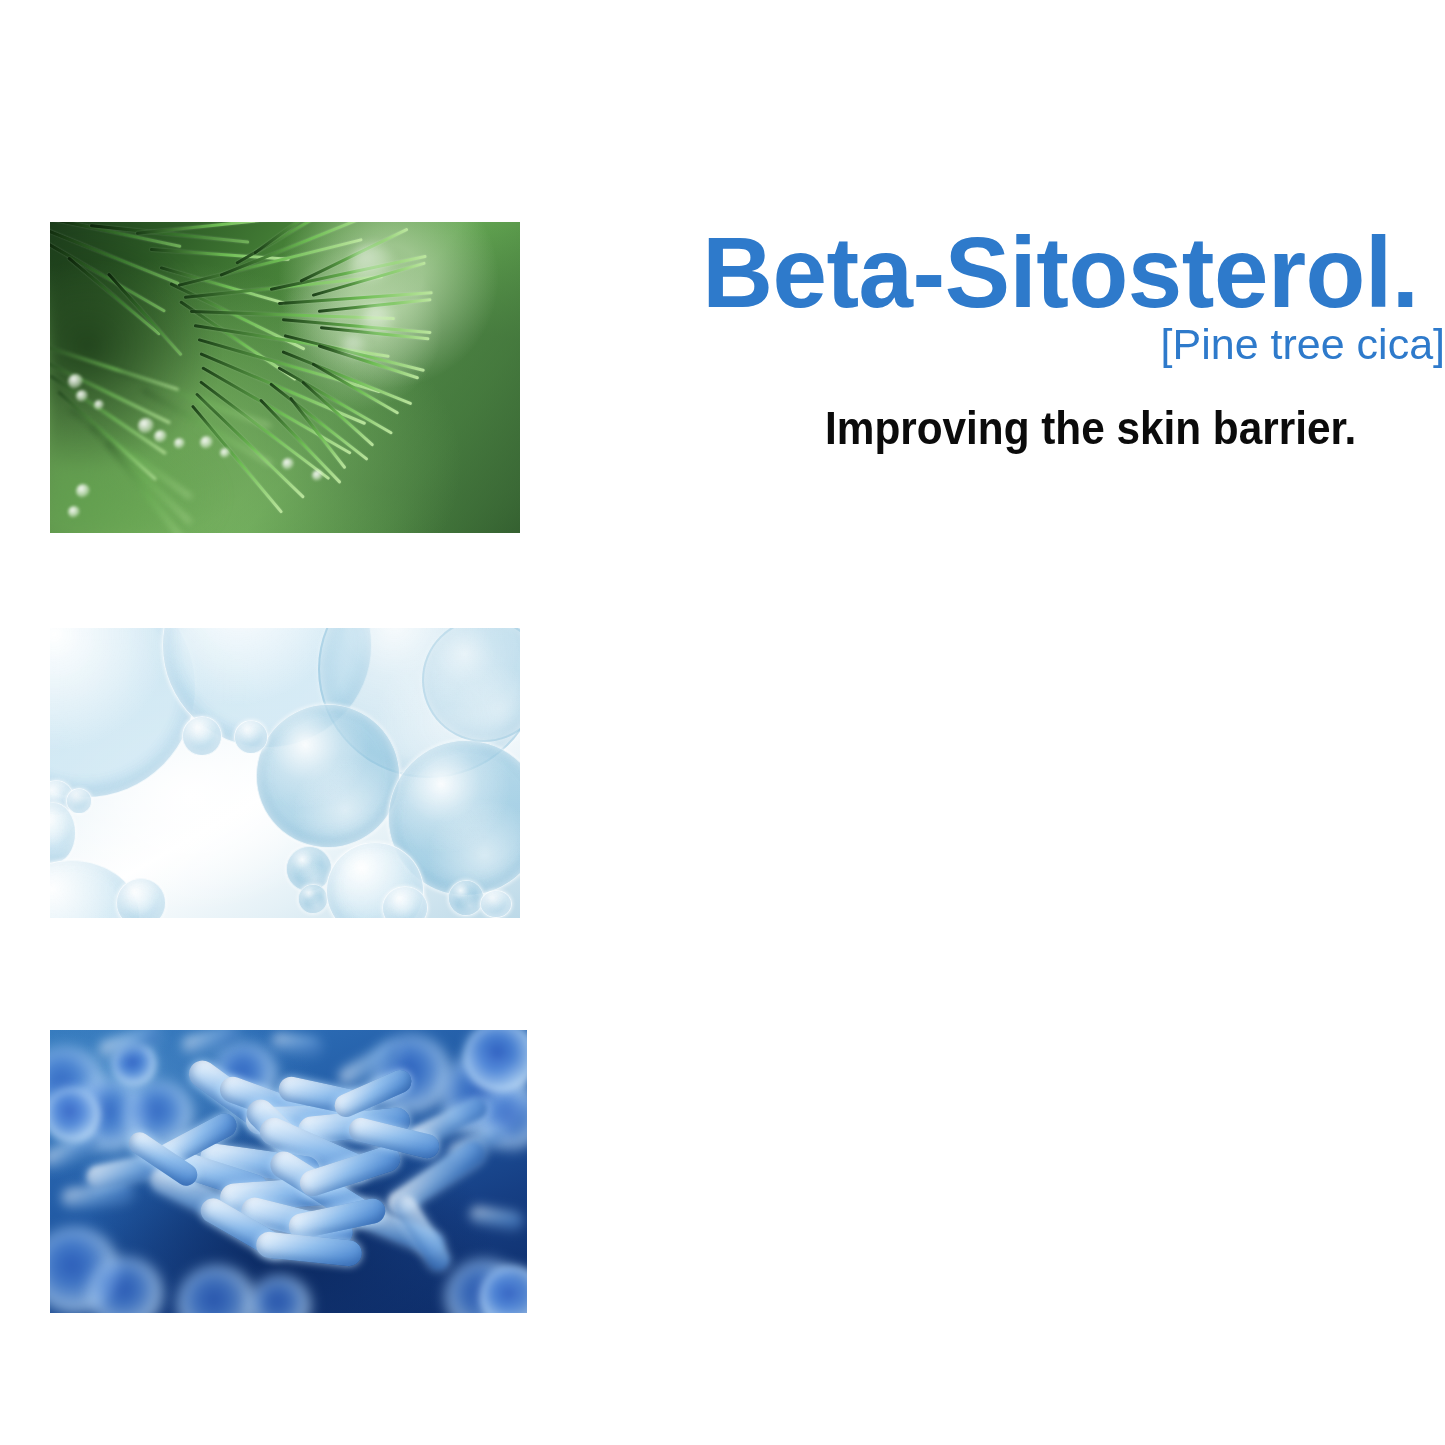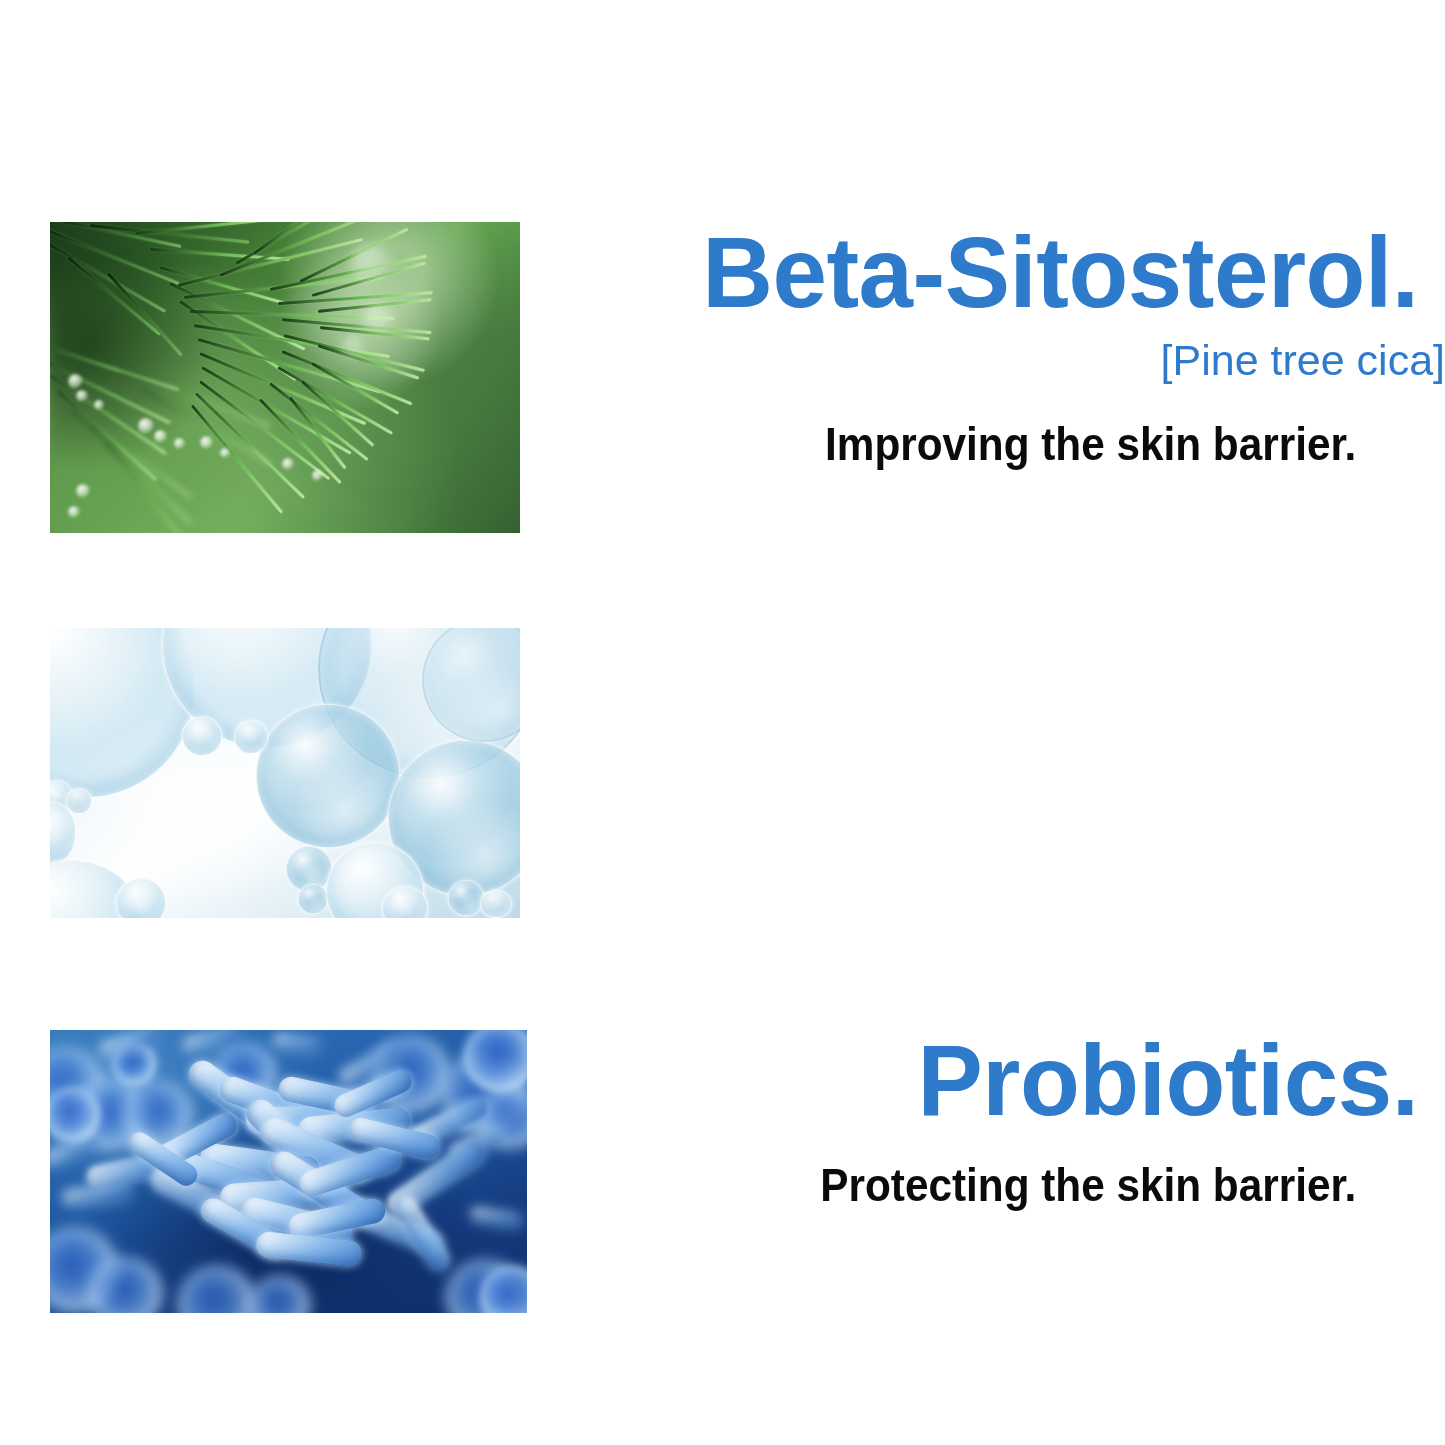--- a/index.html
+++ b/index.html
@@ -64,21 +64,21 @@
     font-family: "Liberation Sans Narrow", "Liberation Sans", "DejaVu Sans Condensed", sans-serif;
     transform: scaleX(0.90);
     transform-origin: left center;
   }
 
   
   #row1 { top: 0; height: 600px; }
   #row1 .photo { top: 222px; height: 311px; }
   #row1 .textcol { top: 222px; }
   #row1 .heading { font-size: 101px; transform: scaleX(0.97); transform-origin: left top; }
-  #row1 .subtitle { font-size: 43px; margin-top: 16px; }
+  #row1 .subtitle { font-size: 43px; margin-top: 0; }
   #row1 .body { font-size: 47px; margin-top: 34px; }
 
   
   #row2 { top: 600px; height: 410px; }
   #row2 .photo { top: 28px; height: 290px; }
   #row2 .textcol { top: 26px; }
   #row2 .heading { font-size: 101px; transform: scaleX(0.985); transform-origin: left top; }
   #row2 .body { font-size: 47px; margin-top: 32px; }
 
   
@@ -353,19 +353,15 @@
       <span class="rod" style="left:104px; top:98px;  width:86px;  height:24px; transform:rotate(-28deg);"></span>
       <span class="rod" style="left:74px;  top:118px; width:78px;  height:22px; transform:rotate(34deg);"></span>
       <span class="rod" style="left:282px; top:52px;  width:82px;  height:23px; transform:rotate(-24deg);"></span>
       <span class="rod" style="left:298px; top:96px;  width:92px;  height:24px; transform:rotate(14deg);"></span>
 
       <span class="cocc soft" style="left:414px; top:-8px;  width:72px; height:70px;"></span>
       <span class="cocc soft" style="left:-6px;  top:58px;  width:56px; height:54px;"></span>
       <span class="cocc soft" style="left:430px; top:236px; width:64px; height:62px;"></span>
     </div>
 
-    <div class="textcol">
-      <h2 class="heading">Probiotics.</h2>
-      <p class="body">Protecting the skin barrier.</p>
-    </div>
   </div>
 
 </div>
 
 </body></html>

